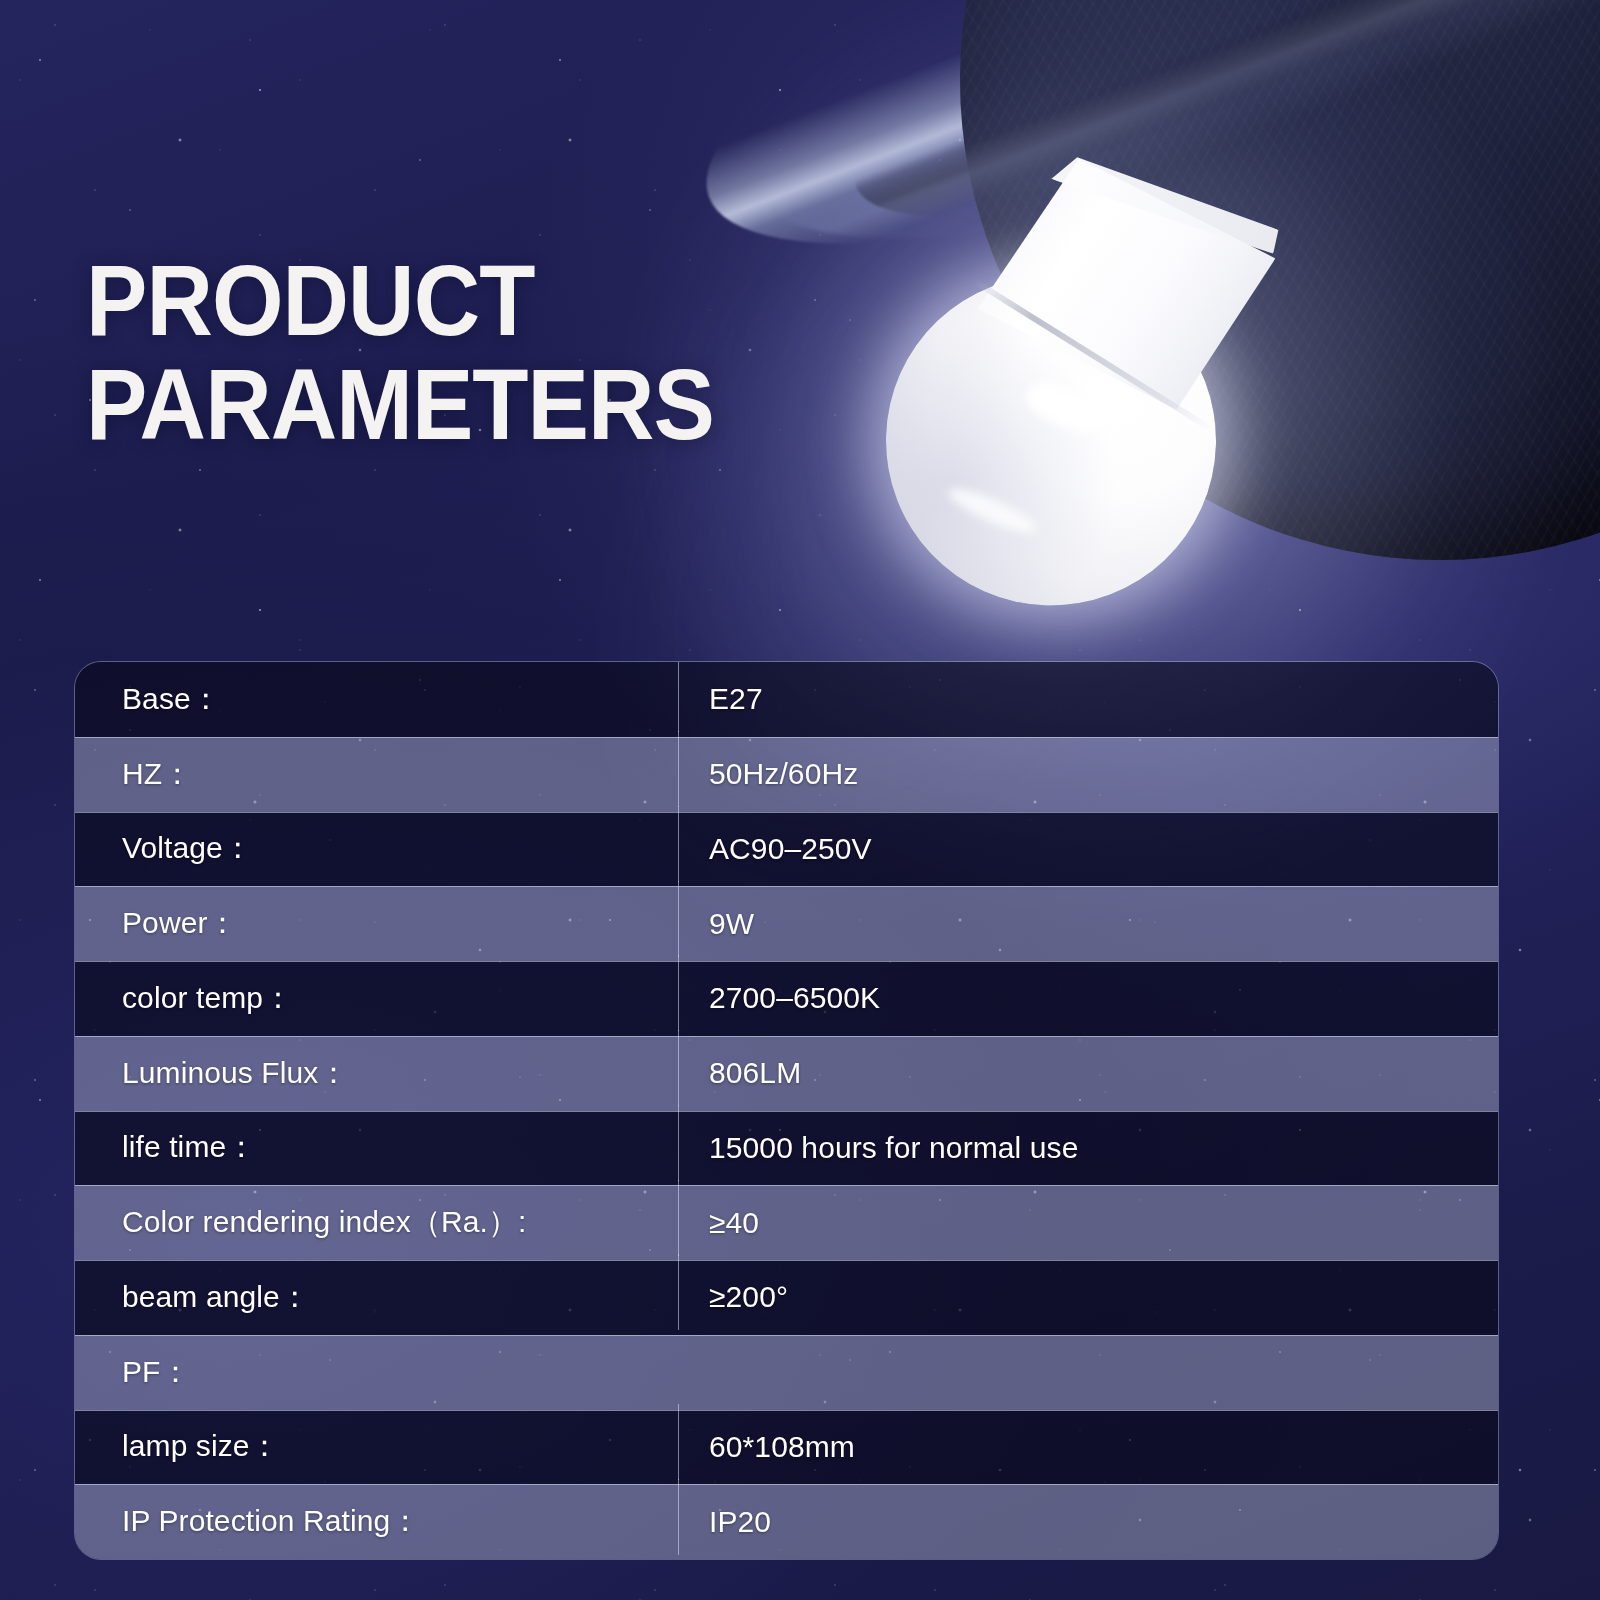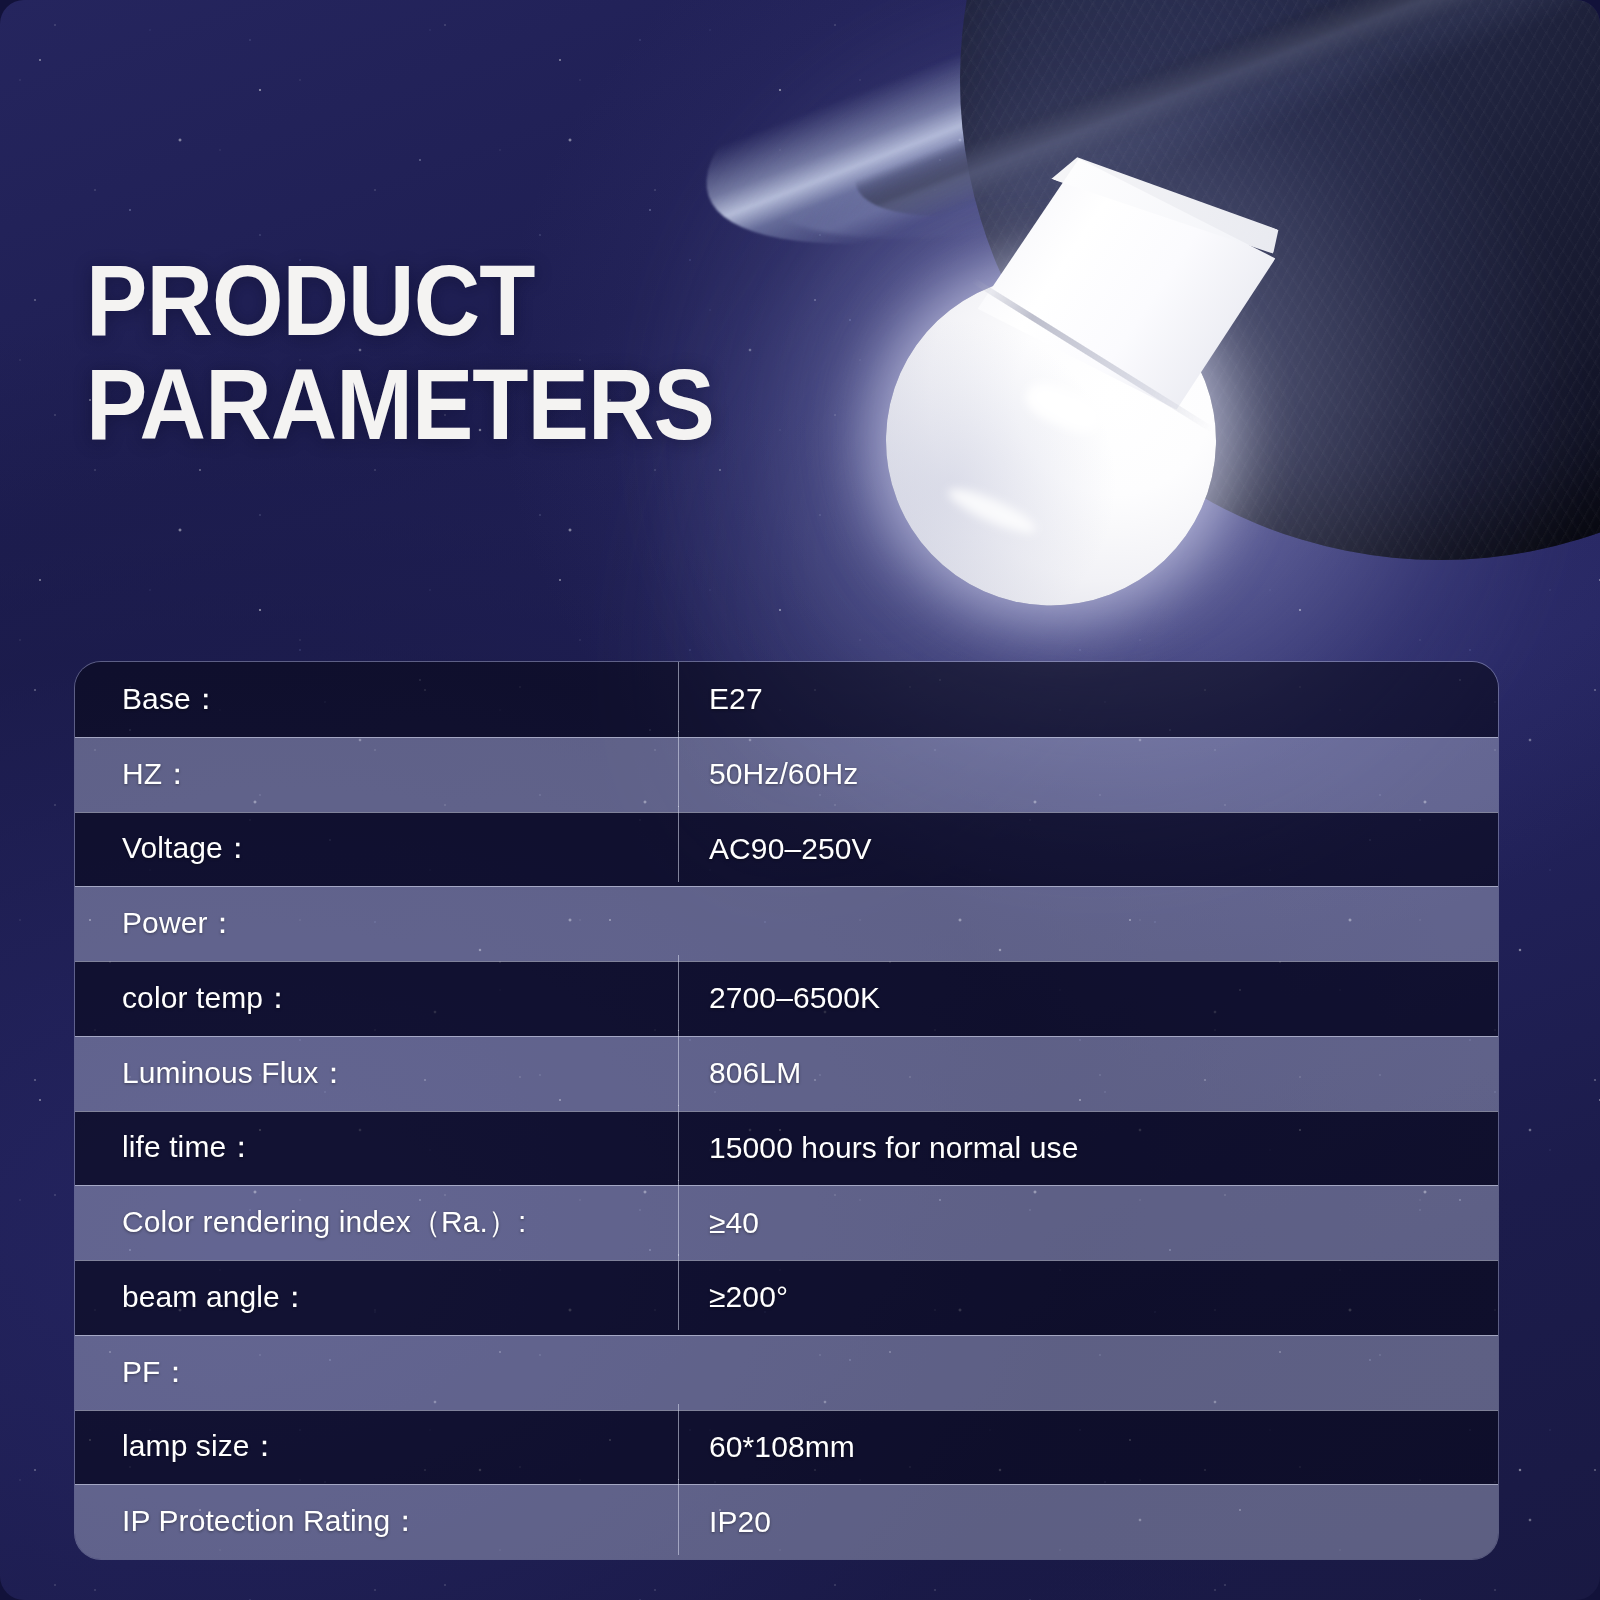--- a/index.html
+++ b/index.html
@@ -12,21 +12,20 @@
 
   
   #stage {
     position:absolute; inset:0;
     width:1600px; height:1600px;
     overflow:hidden;
     background:
       radial-gradient(ellipse 950px 800px at 1180px 380px, rgba(150,150,215,0.30) 0%, rgba(90,90,160,0.14) 42%, rgba(0,0,0,0) 72%),
       radial-gradient(ellipse 1500px 1100px at 250px 1250px, rgba(36,36,96,0.95) 0%, rgba(25,25,70,0.6) 55%, rgba(0,0,0,0) 85%),
       linear-gradient(160deg, #25255e 0%, #1e1e52 25%, #242460 55%, #1c1c4c 80%, #191943 100%);
-    border-radius: 24px;
   }
 
   
   .stars {
     position:absolute; inset:0;
     pointer-events:none;
   }
   .stars.s1 {
     background-image:
       radial-gradient(1.4px 1.4px at 40px 60px, rgba(255,255,255,.85), transparent),
@@ -323,20 +322,21 @@
       <div class="row light">
         <div class="cell-key">HZ：</div>
         <div class="cell-val">50Hz/60Hz</div>
       </div>
       <div class="row dark">
         <div class="cell-key">Voltage：</div>
         <div class="cell-val">AC90–250V</div>
       </div>
       <div class="row light">
         <div class="cell-key">Power：</div>
+        <div class="cell-val">9W</div>
       </div>
       <div class="row dark">
         <div class="cell-key">color temp：</div>
         <div class="cell-val">2700–6500K</div>
       </div>
       <div class="row light">
         <div class="cell-key">Luminous Flux：</div>
         <div class="cell-val">806LM</div>
       </div>
       <div class="row dark">

